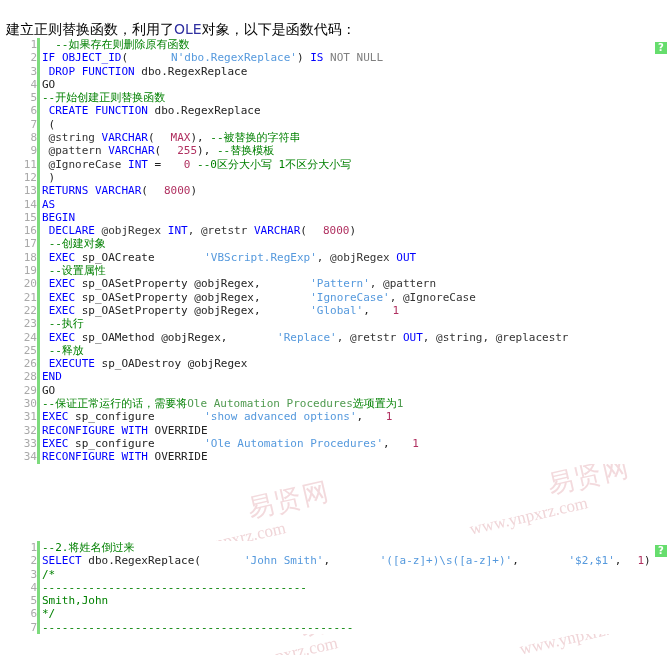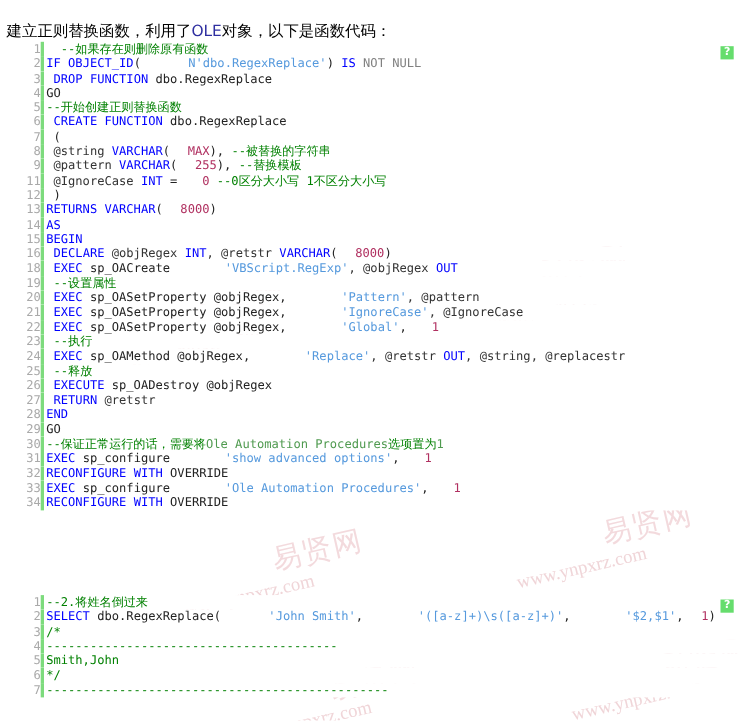--- a/index.html
+++ b/index.html
@@ -181,20 +181,25 @@
           <td class="gutter">15</td>
           <td class="bar"><i></i></td>
           <td class="src"><span class="k">BEGIN</span></td>
         </tr>
         <tr>
           <td class="gutter">16</td>
           <td class="bar"><i></i></td>
           <td class="src"><span class="p"> </span><span class="k">DECLARE</span><span class="v"> @objRegex </span><span class="k">INT</span><span class="v">, @retstr </span><span class="k">VARCHAR</span><span class="p">(</span><span class="n">8000</span><span class="p">)</span></td>
         </tr>
         <tr>
+          <td class="gutter">17</td>
+          <td class="bar"><i></i></td>
+          <td class="src"><span class="p"> </span><span class="c">--创建对象</span></td>
+        </tr>
+        <tr>
           <td class="gutter">18</td>
           <td class="bar"><i></i></td>
           <td class="src"><span class="p"> </span><span class="k">EXEC</span><span class="p"> sp_OACreate </span><span class="s">'VBScript.RegExp'</span><span class="v">, @objRegex </span><span class="k">OUT</span></td>
         </tr>
         <tr>
           <td class="gutter">19</td>
           <td class="bar"><i></i></td>
           <td class="src"><span class="p"> </span><span class="c">--设置属性</span></td>
         </tr>
         <tr>
@@ -224,25 +229,20 @@
         </tr>
         <tr>
           <td class="gutter">25</td>
           <td class="bar"><i></i></td>
           <td class="src"><span class="p"> </span><span class="c">--释放</span></td>
         </tr>
         <tr>
           <td class="gutter">26</td>
           <td class="bar"><i></i></td>
           <td class="src"><span class="p"> </span><span class="k">EXECUTE</span><span class="p"> sp_OADestroy @objRegex</span></td>
-        </tr>
-        <tr>
-          <td class="gutter">27</td>
-          <td class="bar"><i></i></td>
-          <td class="src"><span class="p"> </span><span class="k">RETURN</span><span class="v"> @retstr</span></td>
         </tr>
         <tr>
           <td class="gutter">28</td>
           <td class="bar"><i></i></td>
           <td class="src"><span class="k">END</span></td>
         </tr>
         <tr>
           <td class="gutter">29</td>
           <td class="bar"><i></i></td>
           <td class="src"><span class="p">GO</span></td>

